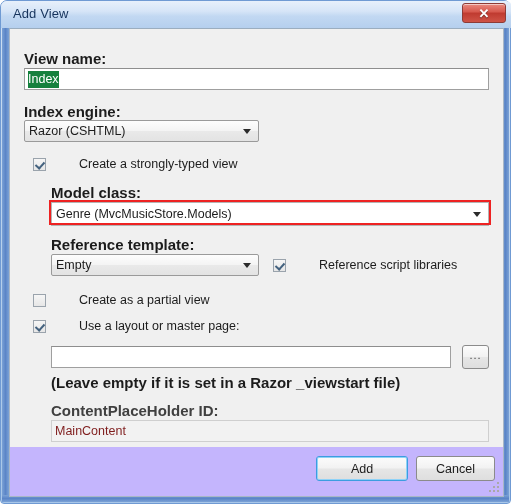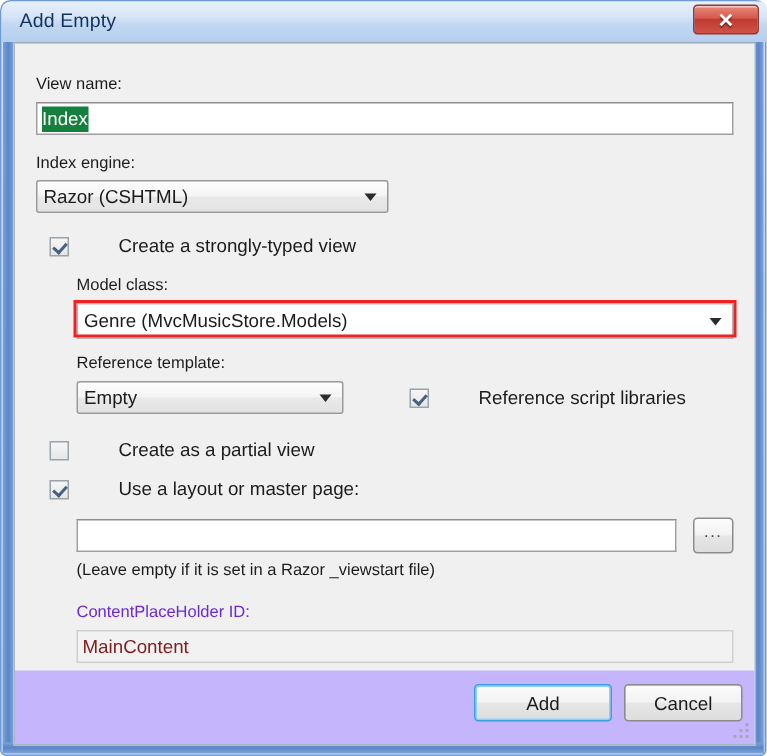--- a/index.html
+++ b/index.html
@@ -93,25 +93,26 @@
 
   .body-area {
     position: absolute;
     left: 0; top: 0; right: 0;
     height: 420px;
   }
 
   
   .label {
     position: absolute;
-    font-size: 11px;
-    color: #1c1c1c;
-    white-space: nowrap;
-  }
-  .label.disabled { color: #6d28d9; }
+    font-size: 15px;
+    color: #1c1c1c;
+    white-space: nowrap;
+    font-weight: bold;
+  }
+  .label.disabled { color: #404040; }
 
   .textbox {
     position: absolute;
     box-sizing: border-box;
     background: #ffffff;
     border: 1px solid #9f9f9f;
     border-top-color: #8e8e8e;
     font-size: 12.5px;
     color: #1c1c1c;
     display: flex;
@@ -252,21 +253,21 @@
 </head>
 <body>
 
 <div class="window">
 
   <div class="frame-left"></div>
   <div class="frame-right"></div>
   <div class="frame-bottom"></div>
 
   <div class="titlebar">
-    <div class="title-text">Add Empty</div>
+    <div class="title-text">Add View</div>
     <div class="close-btn">
       <span class="x">✕</span>
     </div>
   </div>
 
   <div class="client">
 
     <div class="body-area">
 
       <div class="label" style="left:14px; top:21px;">View name:</div>
@@ -286,21 +287,21 @@
       </div>
 
       <div class="label" style="left:41px; top:155px;">Model class:</div>
       <div class="combo flat" style="left:41px; top:173px; width:438px; height:24px;">
         <span>Genre (MvcMusicStore.Models)</span>
         <span class="arrow"></span>
       </div>
       <div class="redbox" style="left:39px; top:171px; width:442px; height:25px;"></div>
 
       <div class="label" style="left:41px; top:207px;">Reference template:</div>
-      <div class="combo" style="left:41px; top:225px; width:178px; height:22px;">
+      <div class="combo" style="left:41px; top:225px; width:208px; height:22px;">
         <span>Empty</span>
         <span class="arrow"></span>
       </div>
 
       <div class="cbrow" style="left:263px; top:225px; height:22px;">
         <span class="cb checked"></span>
         <span class="cblabel">Reference script libraries</span>
       </div>
 
       <div class="cbrow" style="left:23px; top:264px;">

